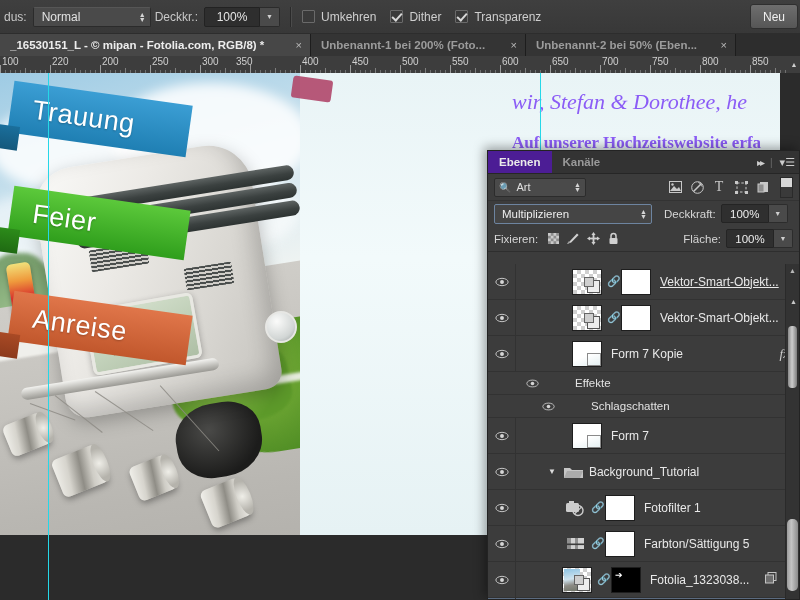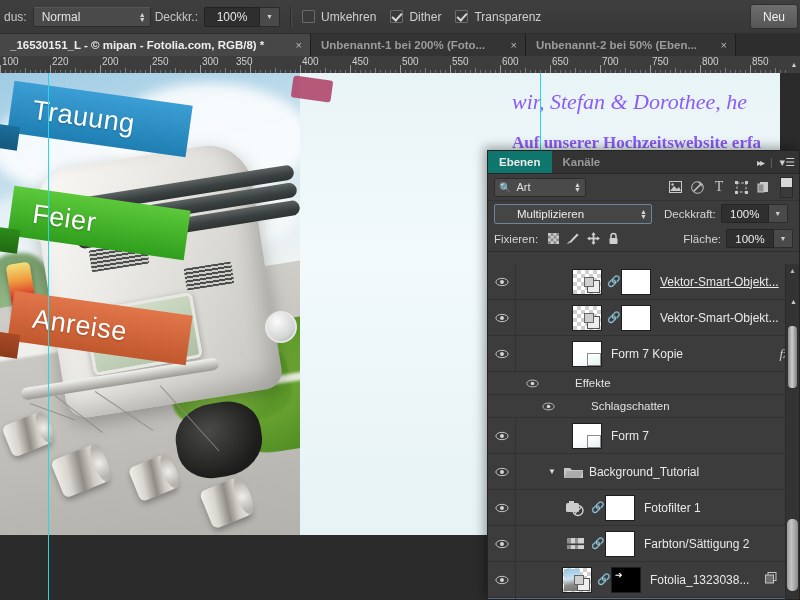--- a/index.html
+++ b/index.html
@@ -212,21 +212,21 @@
     background:#3c3c3c;border:1px solid #232323;box-sizing:border-box;
     box-shadow:-3px -3px 10px rgba(0,0,0,.35);
   }
   .panel-tabs{
     height:22px;background:#333333;display:flex;align-items:stretch;position:relative;
     border-bottom:1px solid #262626;
   }
   .ptab{
     display:flex;align-items:center;padding:0 11px;font-size:11.5px;font-weight:bold;
   }
-  .ptab.active{background:#0f766e;color:#eaeaea;justify-content:flex-end;}
+  .ptab.active{background:#4c1d95;color:#eaeaea;justify-content:flex-end;}
   .ptab.inactive{color:#9a9a9a;}
   .panel-tab-icons{
     position:absolute;right:4px;top:0;height:22px;display:flex;align-items:center;gap:7px;
     color:#cdcdcd;font-size:10px;
   }
   .filter-row{
     height:26px;display:flex;align-items:center;padding:0 6px;gap:0;
     background:#3c3c3c;border-bottom:1px solid #333;
   }
   .filter-combo{
@@ -234,21 +234,21 @@
     display:flex;align-items:center;padding:0 4px;box-sizing:border-box;color:#e0e0e0;font-size:11px;
   }
   .ficon{
     width:22px;height:20px;display:flex;align-items:center;justify-content:center;color:#c8c8c8;
   }
   .mode-row{
     height:25px;display:flex;align-items:center;padding:0 6px;background:#3c3c3c;
   }
   .mode-combo{
     width:158px;height:20px;background:#454545;border:1px solid #6d84a0;border-radius:2px;
-    display:flex;align-items:center;justify-content:space-between;padding:0 4px 0 22px;
+    display:flex;align-items:center;justify-content:space-between;padding:0 4px 0 7px;
     box-sizing:border-box;color:#ededed;font-size:11.5px;
   }
   .lock-row{
     height:25px;display:flex;align-items:center;padding:0 6px;background:#3c3c3c;
     border-bottom:1px solid #2e2e2e;
   }
   .lock-ico{width:20px;height:18px;display:flex;align-items:center;justify-content:center;color:#bdbdbd;}
   .op-label{font-size:11.5px;color:#d6d6d6;margin-right:5px;white-space:nowrap;}
   .op-num{
     width:48px;height:19px;background:#2f2f2f;border:1px solid #242424;border-radius:2px 0 0 2px;
@@ -878,21 +878,21 @@
             <svg width="19" height="15" viewBox="0 0 19 15">
                 <rect x="1" y="2" width="17" height="11" fill="#d2d2d2"></rect>
                 <rect x="1" y="2" width="4" height="11" fill="#8f8f8f"></rect>
                 <rect x="9" y="2" width="3" height="11" fill="#8f8f8f"></rect>
                 <rect x="1" y="7.5" width="17" height="1.6" fill="#3c3c3c"></rect>
               </svg>
           </span>
           <span class="link-ico">🔗</span>
           <div class="mask"></div>
         </div>
-        <span class="lname">Farbton/Sättigung 2</span>
+        <span class="lname">Farbton/Sättigung 5</span>
       </div>
 
       <div class="lrow">
         <div class="eye-cell">
           <svg class="eye" viewBox="0 0 16 11">
               <ellipse cx="8" cy="5.5" rx="7" ry="4.2" fill="none" stroke="#d6d6d6" stroke-width="1"></ellipse>
               <circle cx="8" cy="5.5" r="2.2" fill="#d6d6d6"></circle>
             </svg>
         </div>
         <div class="thumb-area" style="margin-left:40px;">

